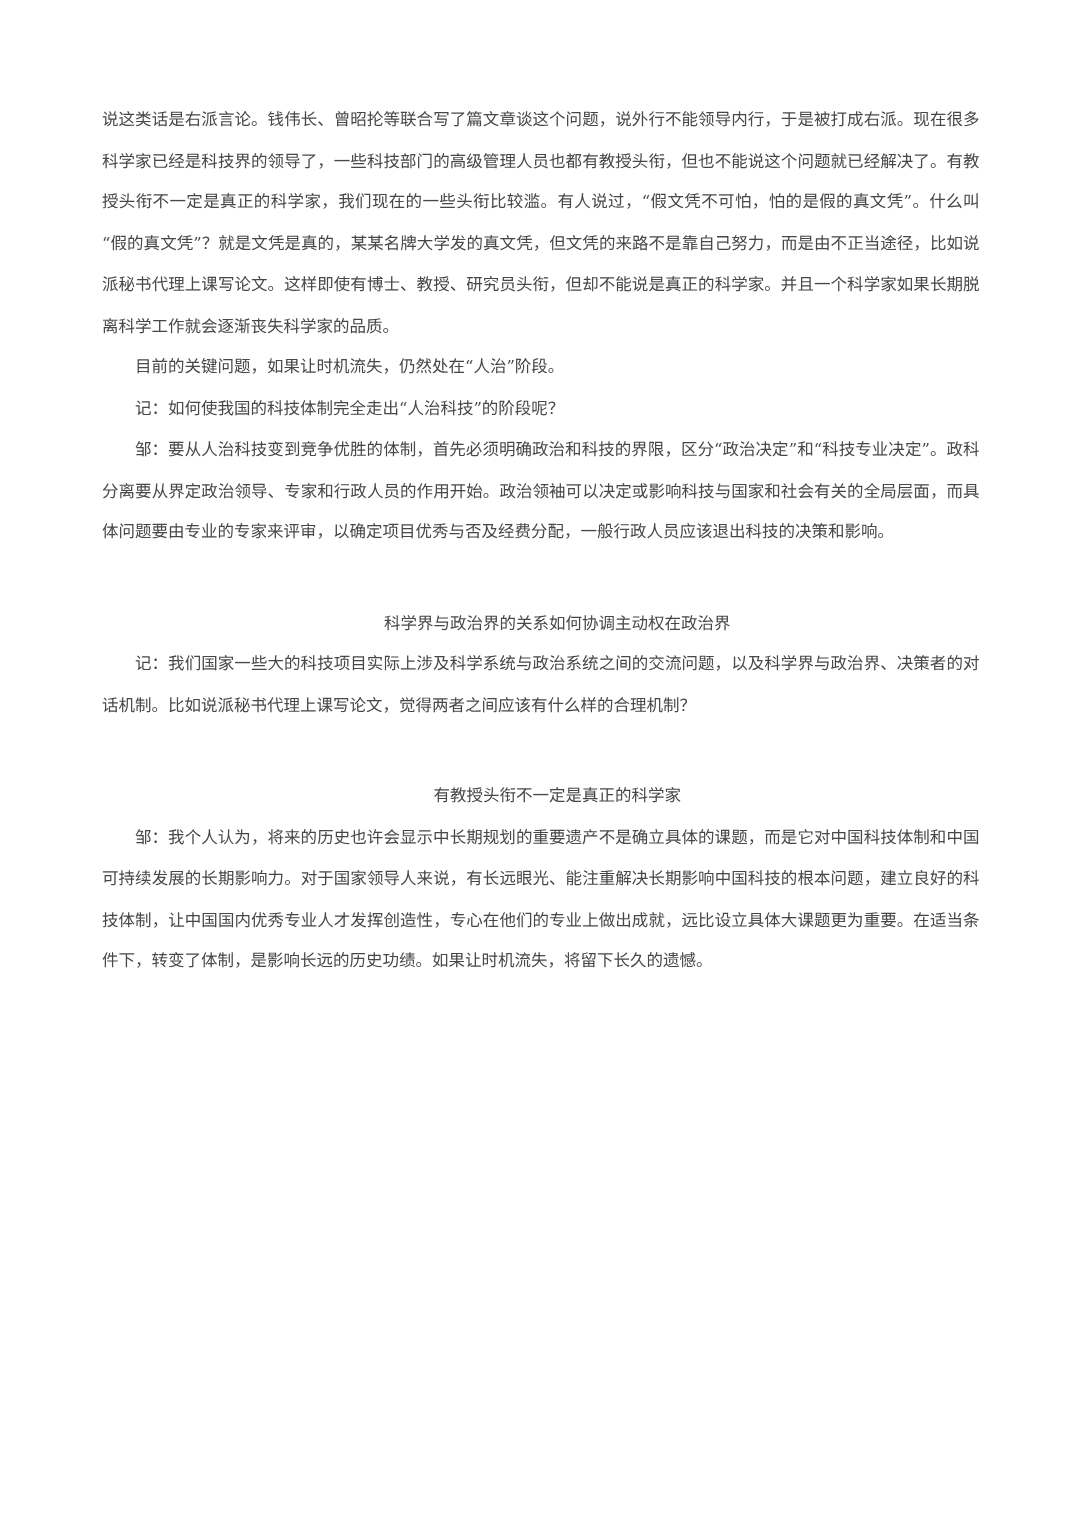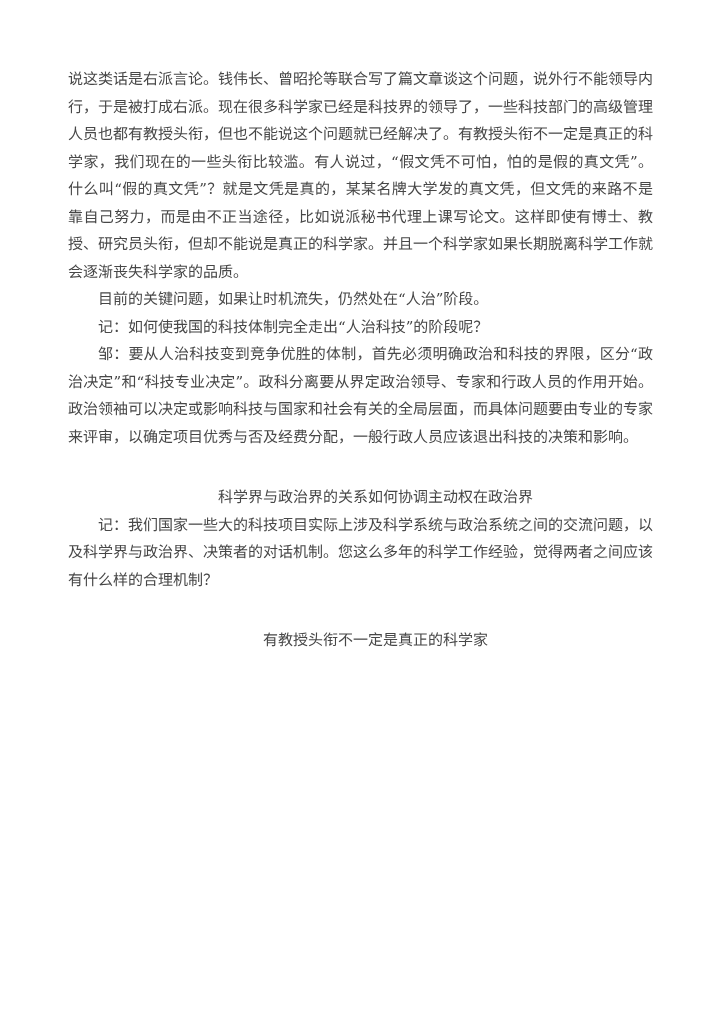--- a/index.html
+++ b/index.html
@@ -9,21 +9,21 @@
   }
   .page {
     position: relative;
     width: 720px;
     height: 1018px;
     box-sizing: border-box;
     background: #ffffff;
     padding: 66px 67px 0 68px;
     overflow: hidden;
     font-family: "DejaVu Serif", "Liberation Serif", serif;
-    font-size: 15px;
+    font-size: 11px;
     line-height: 27.5px;
     color: #474747;
     text-align: justify;
     text-justify: inter-ideograph;
   }
   .para {
     margin: 0;
     padding: 0;
     text-indent: 2em;
     word-break: break-all;
@@ -38,15 +38,16 @@
 </style>
 </head>
 <body>
 
 <main class="page">
   <p class="para no-indent">说这类话是右派言论。钱伟长、曾昭抡等联合写了篇文章谈这个问题，说外行不能领导内行，于是被打成右派。现在很多科学家已经是科技界的领导了，一些科技部门的高级管理人员也都有教授头衔，但也不能说这个问题就已经解决了。有教授头衔不一定是真正的科学家，我们现在的一些头衔比较滥。有人说过，“假文凭不可怕，怕的是假的真文凭”。什么叫“假的真文凭”？就是文凭是真的，某某名牌大学发的真文凭，但文凭的来路不是靠自己努力，而是由不正当途径，比如说派秘书代理上课写论文。这样即使有博士、教授、研究员头衔，但却不能说是真正的科学家。并且一个科学家如果长期脱离科学工作就会逐渐丧失科学家的品质。</p>
   <p class="para">目前的关键问题，如果让时机流失，仍然处在“人治”阶段。</p>
   <p class="para">记：如何使我国的科技体制完全走出“人治科技”的阶段呢？</p>
   <p class="para">邹：要从人治科技变到竞争优胜的体制，首先必须明确政治和科技的界限，区分“政治决定”和“科技专业决定”。政科分离要从界定政治领导、专家和行政人员的作用开始。政治领袖可以决定或影响科技与国家和社会有关的全局层面，而具体问题要由专业的专家来评审，以确定项目优秀与否及经费分配，一般行政人员应该退出科技的决策和影响。</p>
   <p class="para heading">科学界与政治界的关系如何协调主动权在政治界</p>
-  <p class="para">记：我们国家一些大的科技项目实际上涉及科学系统与政治系统之间的交流问题，以及科学界与政治界、决策者的对话机制。您这么多年的科学工作经验，觉得两者之间应该有什么样的合理机制？</p>
+  <p class="para">记：我们国家一些大的科技项目实际上涉及科学系统与政治系统之间的交流问题，以及科学界与政治界、决策者的对话机制。比如说派秘书代理上课写论文，觉得两者之间应该有什么样的合理机制？</p>
   <p class="para heading">有教授头衔不一定是真正的科学家</p>
+  <p class="para">邹：我个人认为，将来的历史也许会显示中长期规划的重要遗产不是确立具体的课题，而是它对中国科技体制和中国可持续发展的长期影响力。对于国家领导人来说，有长远眼光、能注重解决长期影响中国科技的根本问题，建立良好的科技体制，让中国国内优秀专业人才发挥创造性，专心在他们的专业上做出成就，远比设立具体大课题更为重要。在适当条件下，转变了体制，是影响长远的历史功绩。如果让时机流失，将留下长久的遗憾。</p>
 </main>
 
 </body></html>

